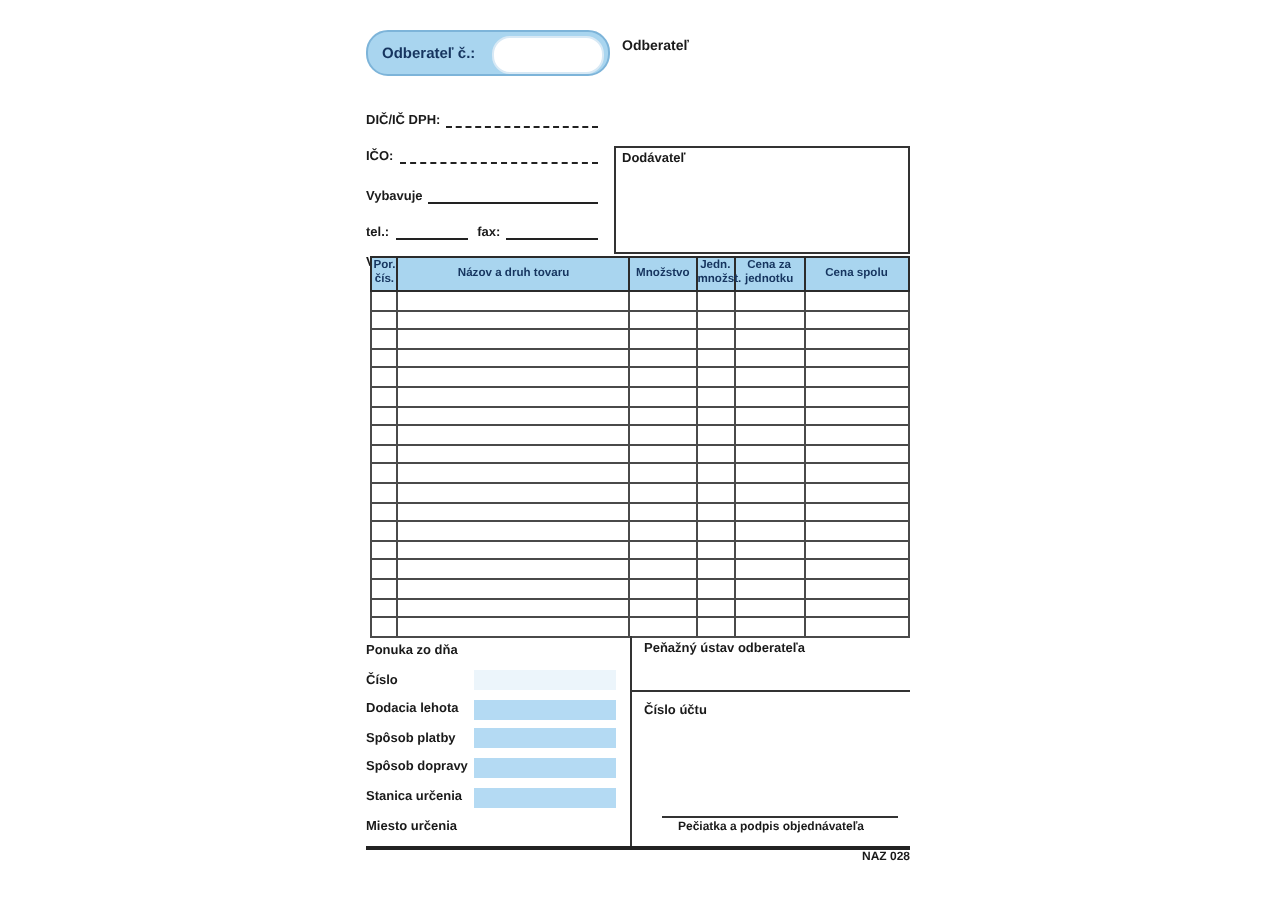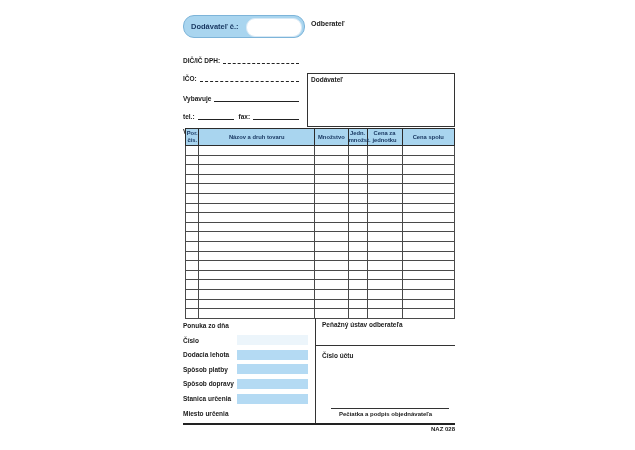--- a/index.html
+++ b/index.html
@@ -46,21 +46,21 @@
   .bottom-rule { position:absolute; left:0; top:409px; width:272px; height:1.5px; background:#222; }
   .form-code { position:absolute; left:150px; top:412px; width:122px; text-align:right; font-size:6px; font-weight:bold; color:#1a1a1a; }
 </style>
 </head>
 <body>
 
 <div class="canvas">
   <div class="form">
 
     <div class="order-pill">
-      <span class="lbl">Dodávateľ č.:</span>
+      <span class="lbl">Odberateľ č.:</span>
       <span class="order-input"></span>
     </div>
     <div class="customer-label">Odberateľ</div>
 
     <div class="info-row" style="top:40px;">
       <span class="lbl">DIČ/IČ DPH:</span>
       <span class="line dotted"></span>
     </div>
     <div class="info-row" style="top:58px;">
       <span class="lbl">IČO:</span>

